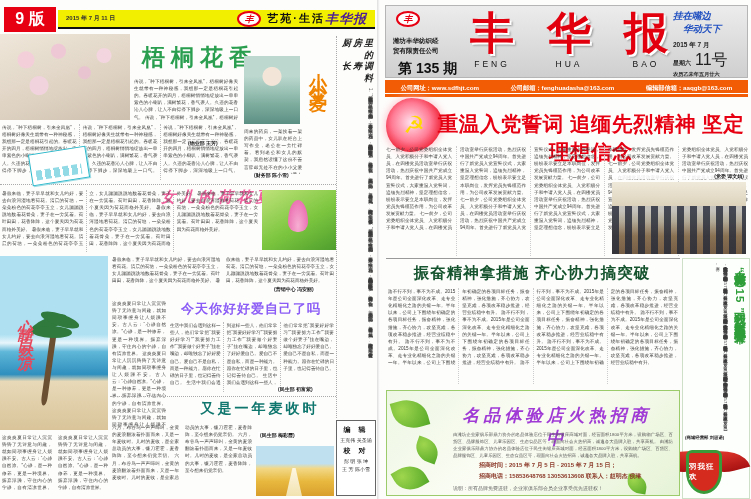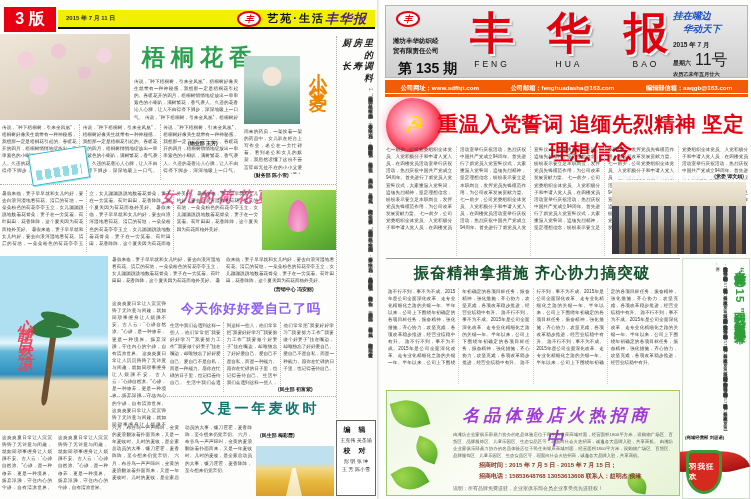--- a/index.html
+++ b/index.html
@@ -102,21 +102,21 @@
   .ad-title { position:absolute; left:70px; top:13px; width:200px; text-align:center; font-size:17px; font-weight:bold; font-style:italic; color:#a03bd6; letter-spacing:4px; }
   .ad-body { position:absolute; left:66px; top:40px; width:220px; height:28px; font-size:4.4px; line-height:1.6; text-align:justify; color:#555; overflow:hidden; }
   .ad-line { position:absolute; left:92px; width:200px; font-size:6px; font-weight:bold; color:#8c3a2a; }
   .ad-note { position:absolute; left:66px; top:94px; width:226px; font-size:5px; color:#666; }
 </style>
 </head>
 <body>
 
 <div id="page-left" class="abs">
 
-  <div class="abs lp-pagenum">3 版</div>
+  <div class="abs lp-pagenum">9 版</div>
   <div class="abs lp-yellowbar">
     <span class="lp-date">2015 年 7 月 11 日</span>
     <span style="flex:1"></span>
     <span class="logo-oval">丰</span>
     <span class="lp-section">艺苑·生活</span>
     <span class="lp-paper">丰华报</span>
   </div>
 
   <div class="abs flower-photo"></div>
   <div class="abs wutong-title">梧桐花香</div>

